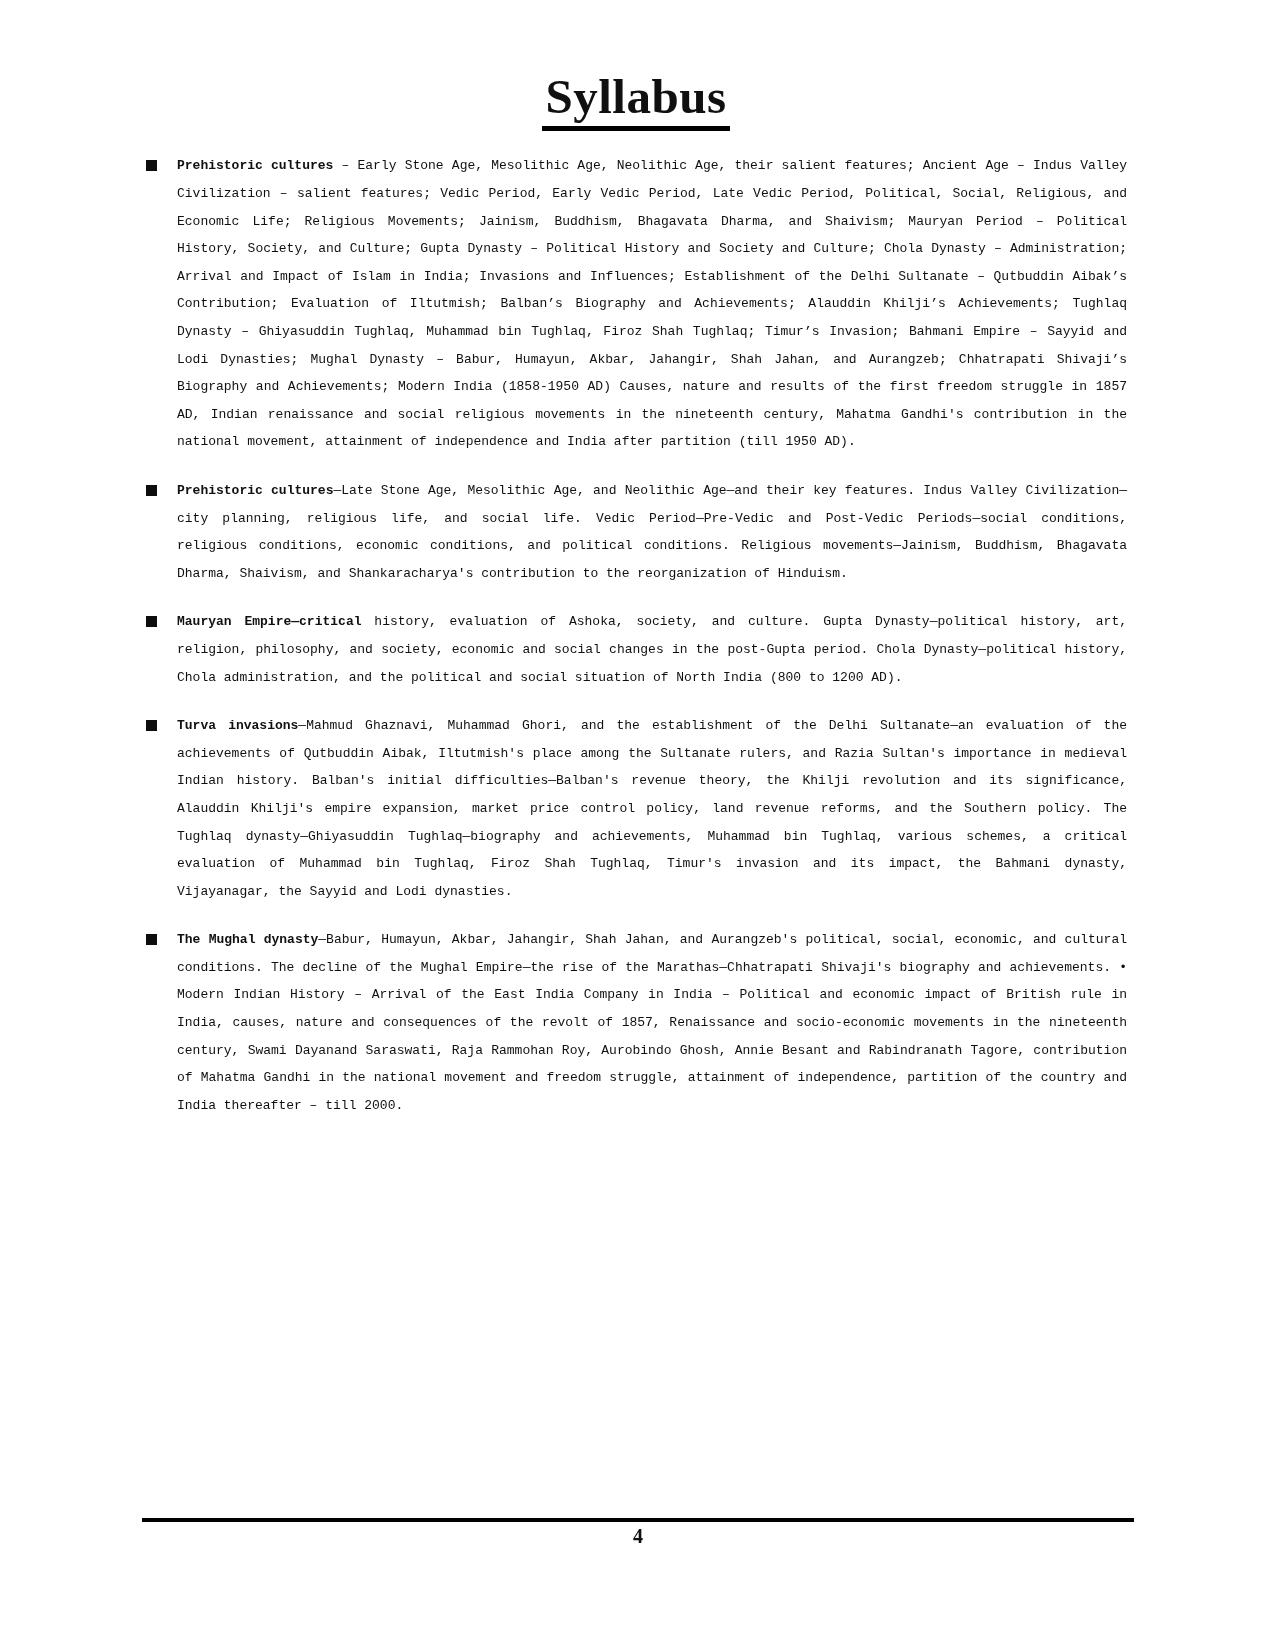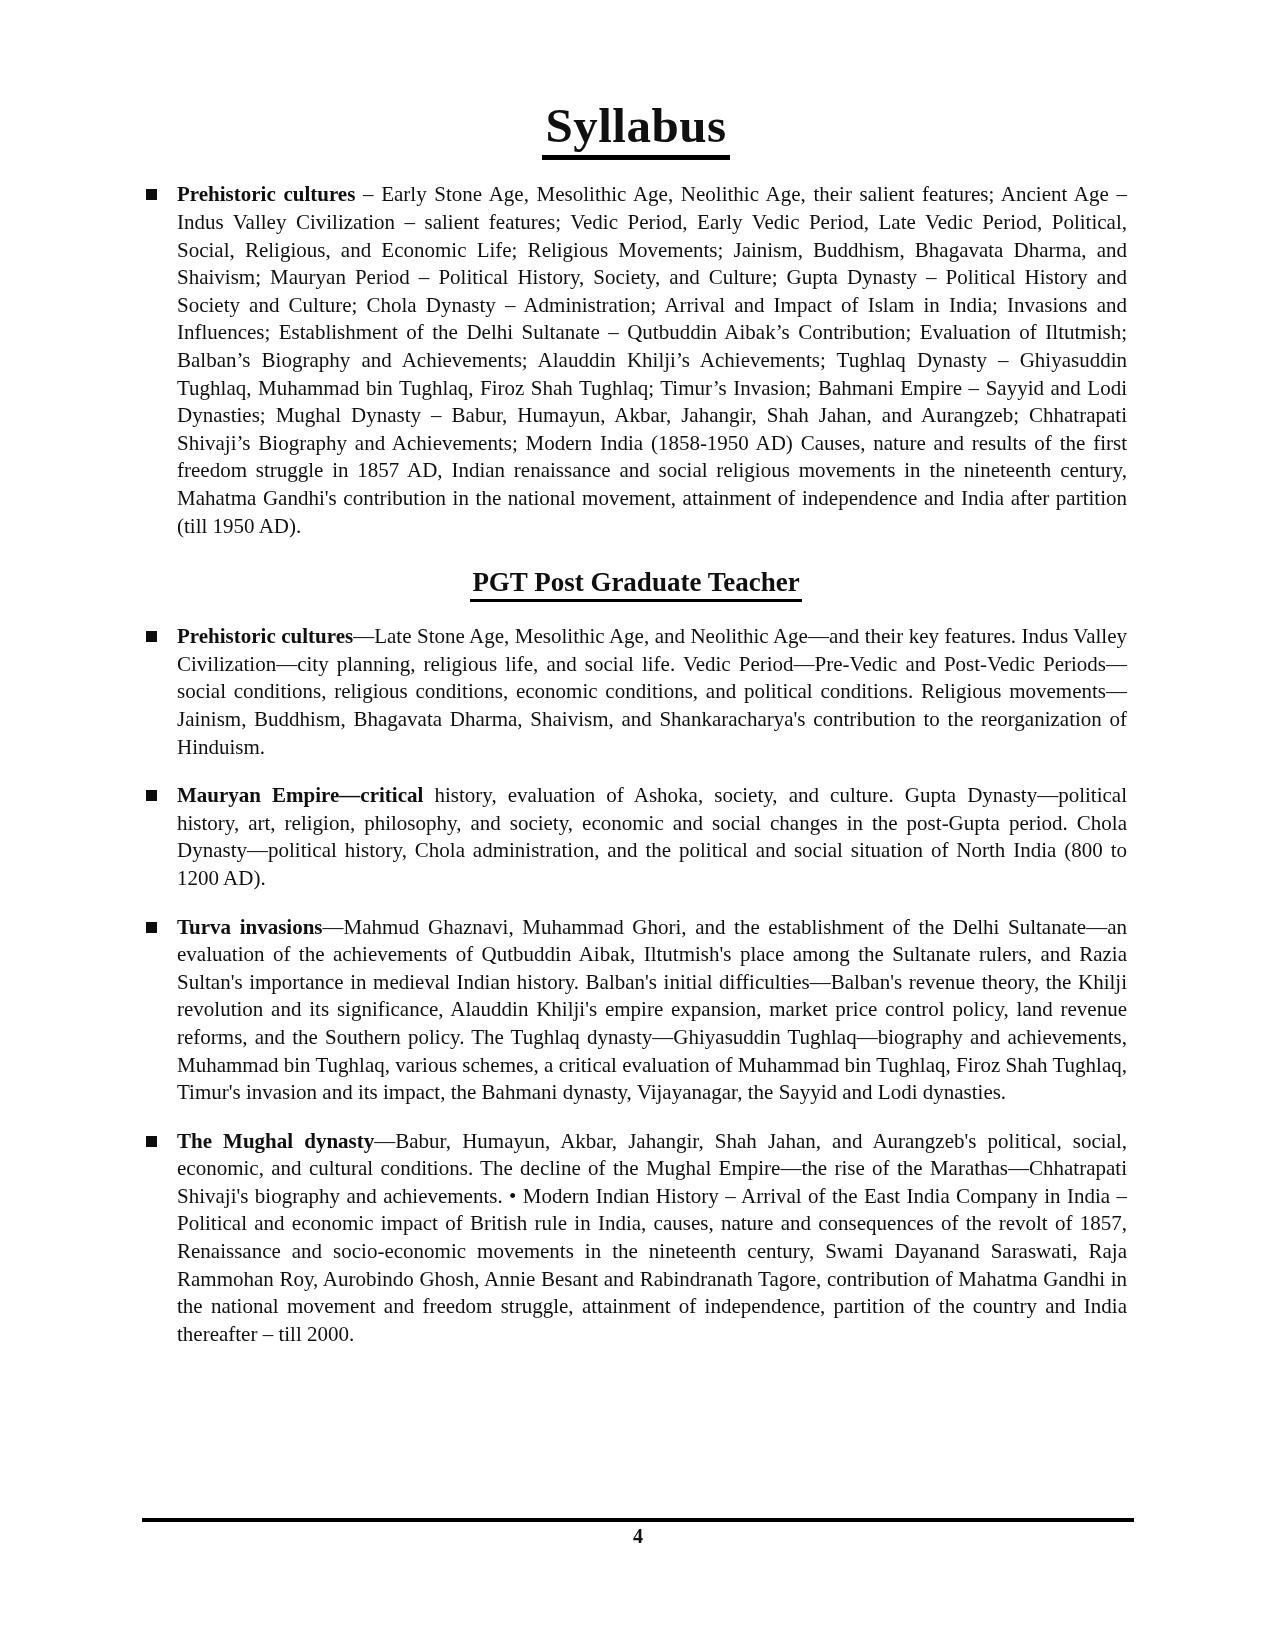--- a/index.html
+++ b/index.html
@@ -6,21 +6,21 @@
   body {
     width: 1275px;
     height: 1650px;
     background: #ffffff;
     color: #101010;
     font-family: "Liberation Serif", serif;
     position: relative;
     overflow: hidden;
   }
   .content {
-    padding: 100px 148px 0 145px;
+    padding: 71px 148px 0 145px;
   }
   .title-wrap {
     text-align: center;
   }
   h1.doc-title {
     display: inline-block;
     margin: 0;
     font-size: 49px;
     font-weight: bold;
     line-height: 1.05;
@@ -41,23 +41,24 @@
     font-size: 27px;
     font-weight: bold;
     line-height: 1.15;
     border-bottom: 3px solid #000;
     padding: 0 2px 1px 2px;
   }
   .item {
     position: relative;
     padding-left: 32px;
     margin-top: 21px;
-    font-size: 21px;
+    font-size: 13px;
     line-height: 27.6px;
     text-align: justify;
+    font-family: Liberation Mono, monospace;
   }
   .item p {
     margin: 0;
   }
   .bullet {
     position: absolute;
     left: 1px;
     top: 8px;
     width: 11px;
     height: 11px;
@@ -96,23 +97,20 @@
 
   <section>
 
     <div class="item">
       <span class="bullet"></span>
       <p><span class="lead">Prehistoric cultures</span><span> – Early Stone Age, Mesolithic Age, Neolithic Age, their salient features; Ancient Age – Indus Valley Civilization – salient features; Vedic Period, Early Vedic Period, Late Vedic Period, Political, Social, Religious, and Economic Life; Religious Movements; Jainism, Buddhism, Bhagavata Dharma, and Shaivism; Mauryan Period – Political History, Society, and Culture; Gupta Dynasty – Political History and Society and Culture; Chola Dynasty – Administration; Arrival and Impact of Islam in India; Invasions and Influences; Establishment of the Delhi Sultanate – Qutbuddin Aibak’s Contribution; Evaluation of Iltutmish; Balban’s Biography and Achievements; Alauddin Khilji’s Achievements; Tughlaq Dynasty – Ghiyasuddin Tughlaq, Muhammad bin Tughlaq, Firoz Shah Tughlaq; Timur’s Invasion; Bahmani Empire – Sayyid and Lodi Dynasties; Mughal Dynasty – Babur, Humayun, Akbar, Jahangir, Shah Jahan, and Aurangzeb; Chhatrapati Shivaji’s Biography and Achievements; Modern India (1858-1950 AD) Causes, nature and results of the first freedom struggle in 1857 AD, Indian renaissance and social religious movements in the nineteenth century, Mahatma Gandhi's contribution in the national movement, attainment of independence and India after partition (till 1950 AD).</span></p>
     </div>
   </section>
 
   <section>
-    <div class="heading-wrap second">
-      <h2 class="section-heading">PGT Post Graduate Teacher</h2>
-    </div>
 
     <div class="item">
       <span class="bullet"></span>
       <p><span class="lead">Prehistoric cultures</span><span>—Late Stone Age, Mesolithic Age, and Neolithic Age—and their key features. Indus Valley Civilization—city planning, religious life, and social life. Vedic Period—Pre-Vedic and Post-Vedic Periods—social conditions, religious conditions, economic conditions, and political conditions. Religious movements—Jainism, Buddhism, Bhagavata Dharma, Shaivism, and Shankaracharya's contribution to the reorganization of Hinduism.</span></p>
     </div>
 
     <div class="item">
       <span class="bullet"></span>
       <p><span class="lead">Mauryan Empire—critical</span><span> history, evaluation of Ashoka, society, and culture. Gupta Dynasty—political history, art, religion, philosophy, and society, economic and social changes in the post-Gupta period. Chola Dynasty—political history, Chola administration, and the political and social situation of North India (800 to 1200 AD).</span></p>
     </div>

